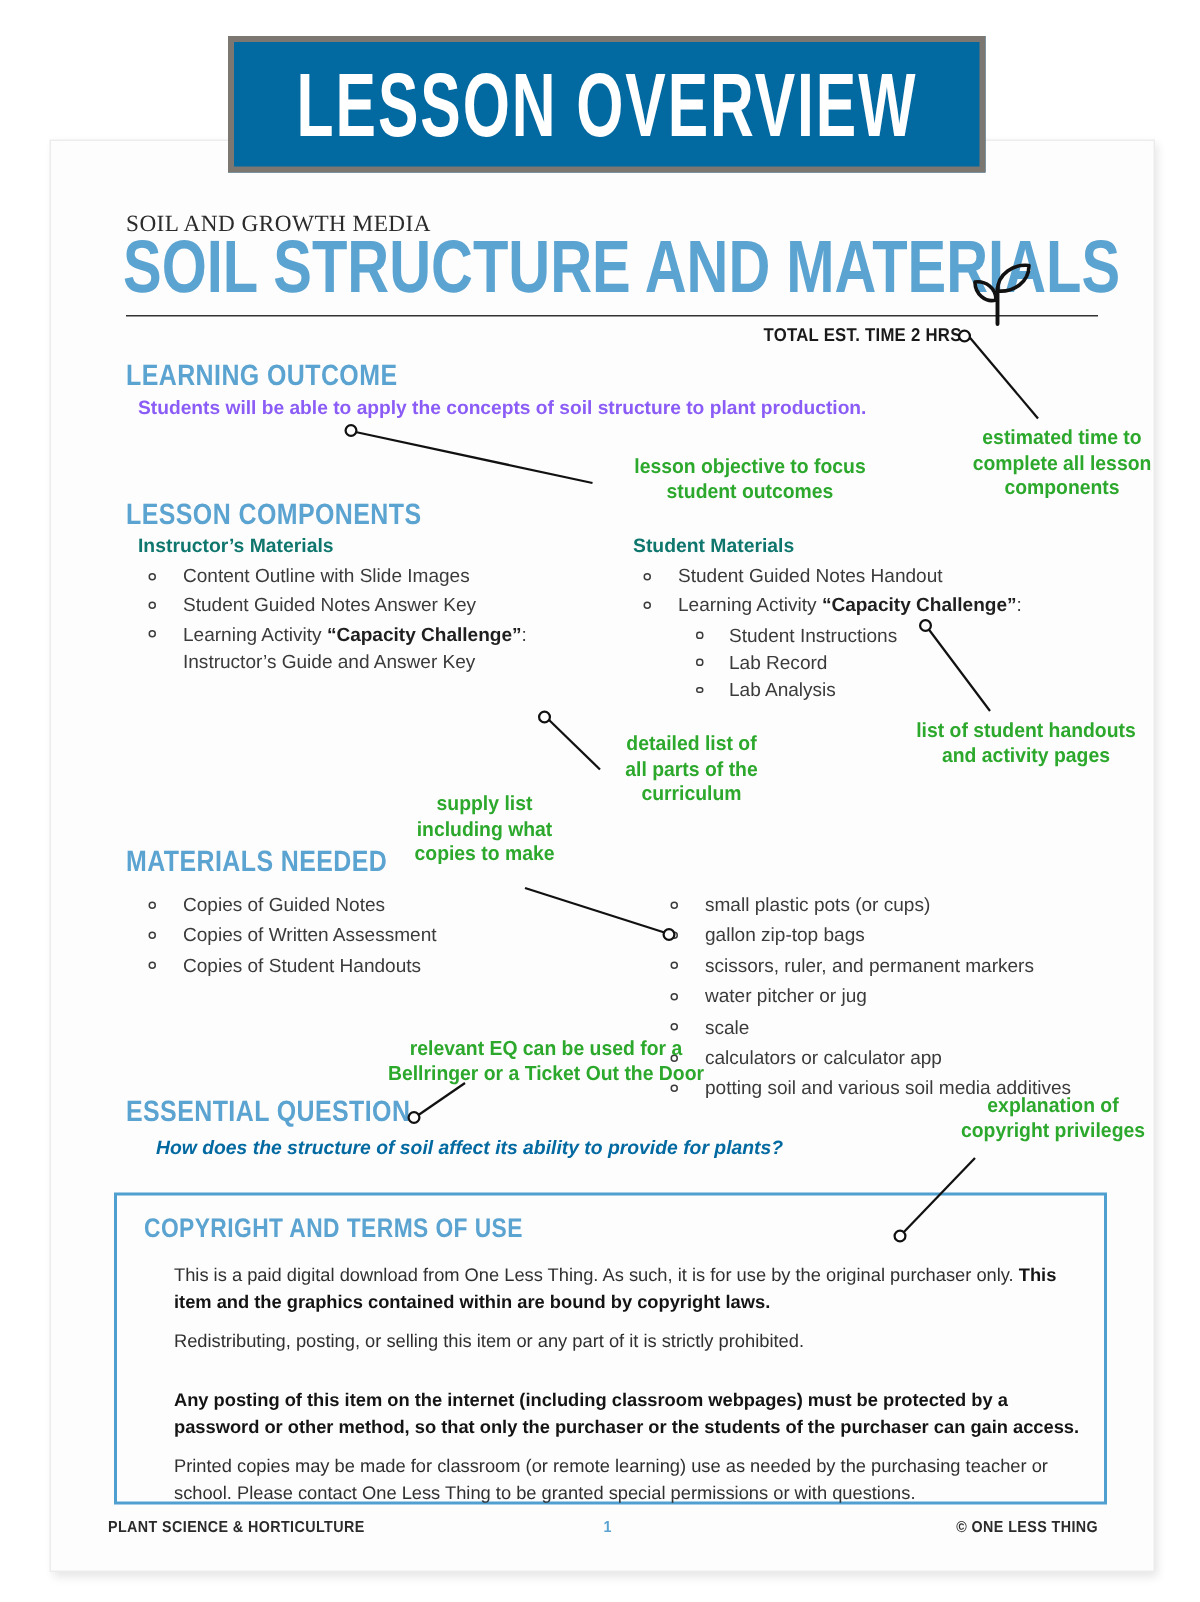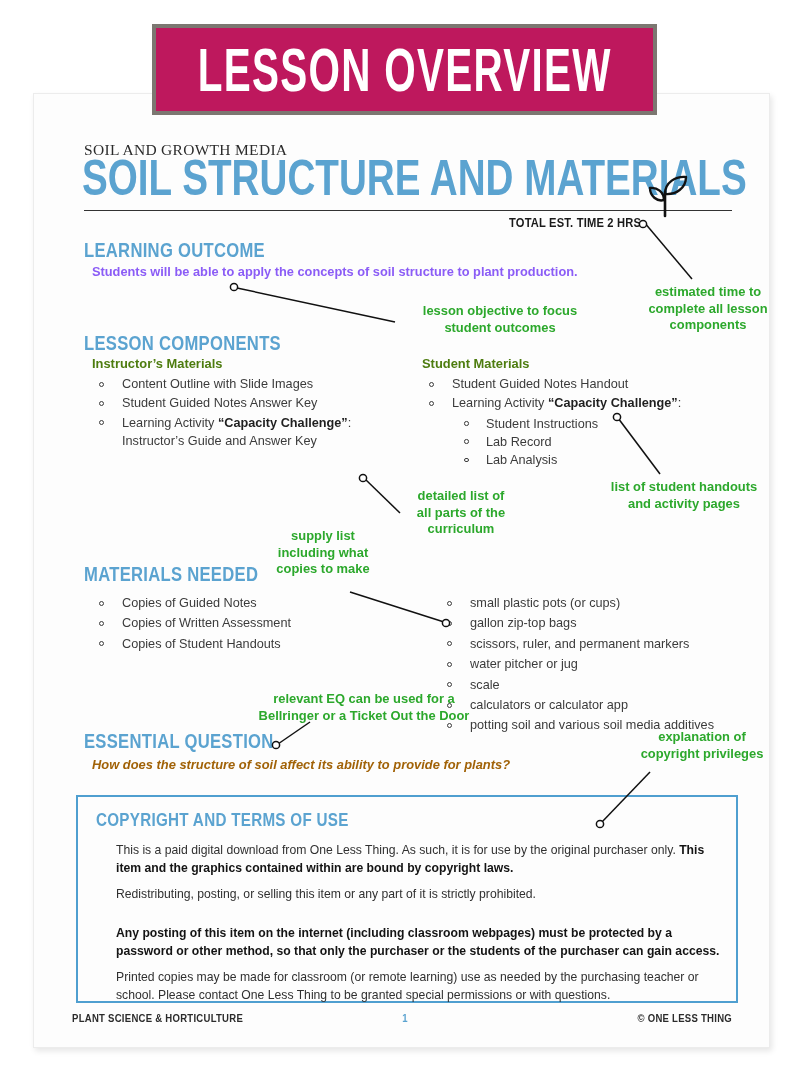--- a/index.html
+++ b/index.html
@@ -22,21 +22,21 @@
     border: 1px solid #ececec;
     box-shadow: 2px 3px 6px rgba(0,0,0,0.10);
     box-sizing: border-box;
   }
 
   
   #banner {
     position: absolute;
     left: 152px; top: 24px;
     width: 505px; height: 91px;
-    background: #be185d;
+    background: #0369a1;
     border: 4px solid #7c7771;
     box-sizing: border-box;
     display: flex; align-items: center; justify-content: center;
     z-index: 5;
   }
   #banner .btxt {
     color: #ffffff;
     font-family: "Liberation Sans Narrow", "Liberation Sans", sans-serif;
     font-weight: bold;
     font-size: 47px;
@@ -99,21 +99,21 @@
     white-space: nowrap;
   }
   .outcome {
     position: absolute; left: 92px; top: 264px;
     font-weight: bold; font-size: 12.8px; color: #8b5cf6;
   }
 
   
   .col-head {
     position: absolute;
-    font-weight: bold; font-size: 12.9px; color: #4d7c0f;
+    font-weight: bold; font-size: 12.9px; color: #0f766e;
   }
   ul.dots {
     position: absolute;
     list-style: none; margin: 0; padding: 0;
     font-size: 12.7px; color: #3b3b3b; line-height: 18.3px;
   }
   ul.dots > li {
     position: relative;
     padding-left: 30px;
     margin-bottom: 1px;
@@ -137,23 +137,23 @@
     position: absolute; left: 12px; top: 6.5px;
     width: 4.5px; height: 4.5px;
     border: 1.3px solid #3b3b3b;
     border-radius: 50%;
     box-sizing: border-box;
   }
   .b { font-weight: bold; color: #1f1f1f; }
 
   
   #eq-text {
-    position: absolute; left: 92px; top: 757px;
+    position: absolute; left: 104px; top: 757px;
     font-weight: bold; font-style: italic;
-    font-size: 12.9px; color: #a16207;
+    font-size: 12.9px; color: #0369a1;
   }
 
   
   #copybox {
     position: absolute;
     left: 76px; top: 795px;
     width: 662px; height: 208px;
     border: 2px solid #4f9fd0;
     box-sizing: border-box;
     padding-left: 24px;

